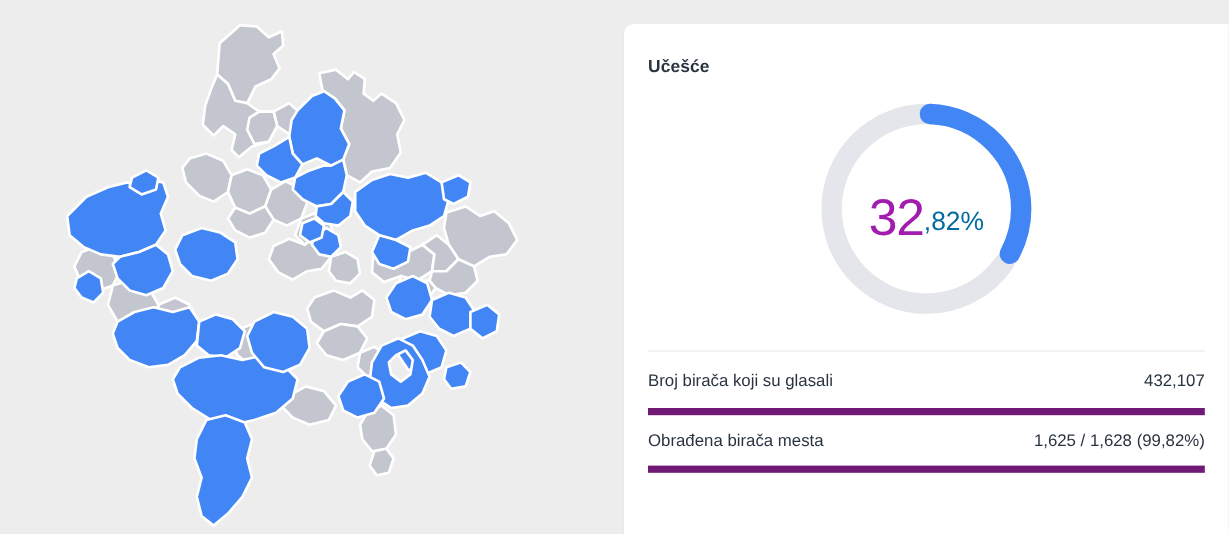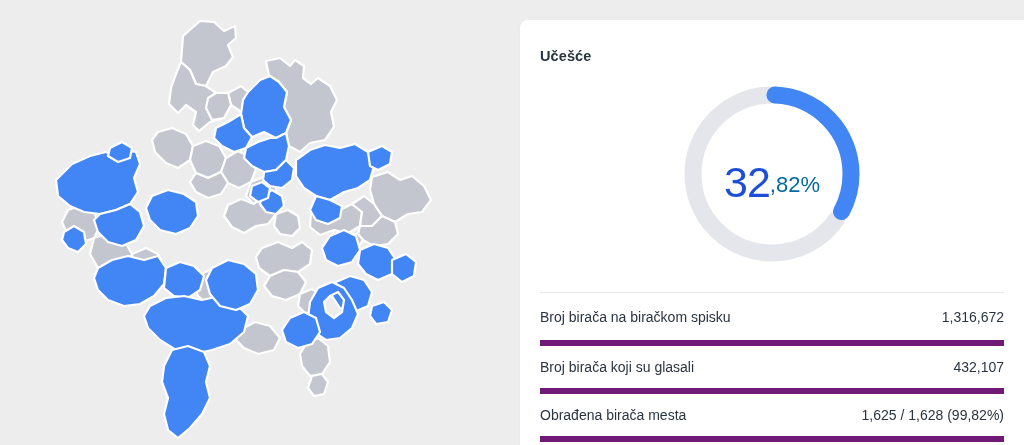--- a/index.html
+++ b/index.html
@@ -36,21 +36,21 @@
   .donut-wrap {
     position:absolute; left:0; top:54px; width:504px; height:216px;
   }
   .donut { display:block; margin:0 auto; }
   .donut-center {
     position:absolute; left:0; top:0; width:504px; height:216px;
     display:flex; align-items:center; justify-content:center;
     pointer-events:none;
   }
   .donut-num {
-    font-size:43px; color:#1d4ed8; line-height:1;
+    font-size:43px; color:#a21caf; line-height:1;
     letter-spacing:-1px; font-weight:400;
   }
   .donut-dec {
     font-size:22px; color:#0369a1; line-height:1;
     font-weight:400; position:relative; top:3px;
   }
 
   
   .stats { position:absolute; left:20px; top:272px; width:464px; }
   .stat-row {
@@ -194,24 +194,20 @@
         <circle cx="100" cy="100" r="79" fill="none" stroke="#4285f4" stroke-width="17" stroke-linecap="round" stroke-dasharray="160 337" stroke-dashoffset="-3" transform="rotate(-90 100 100)"></circle>
       </svg>
       <div class="donut-center">
         <span class="donut-num">32</span>
           <span class="donut-dec">,82%</span>
       </div>
     </div>
 
     <div class="stats">
       <div class="stat-row">
-        <span class="stat-label">Broj birača na biračkom spisku</span>
-        <span class="stat-value">1,316,672</span>
-      </div>
-      <div class="stat-row">
         <span class="stat-label">Broj birača koji su glasali</span>
         <span class="stat-value">432,107</span>
       </div>
       <div class="stat-row">
         <span class="stat-label">Obrađena birača mesta</span>
         <span class="stat-value">1,625 / 1,628 (99,82%)</span>
       </div>
       <div class="stat-row">
         
         

